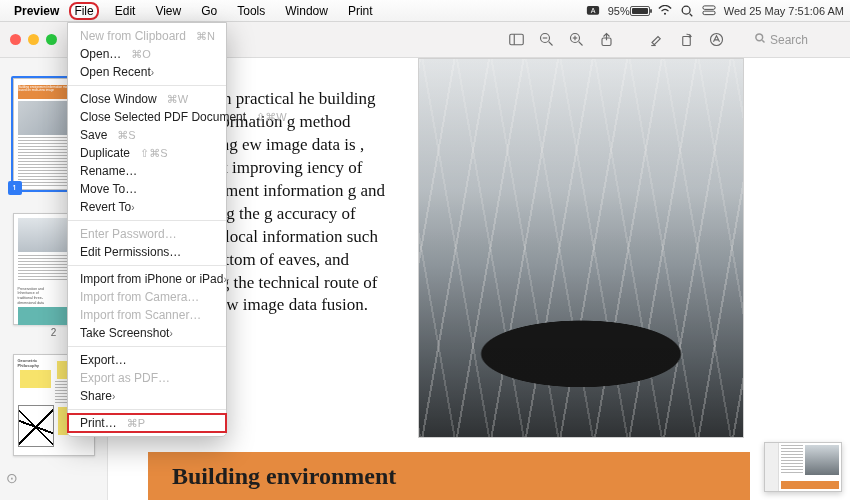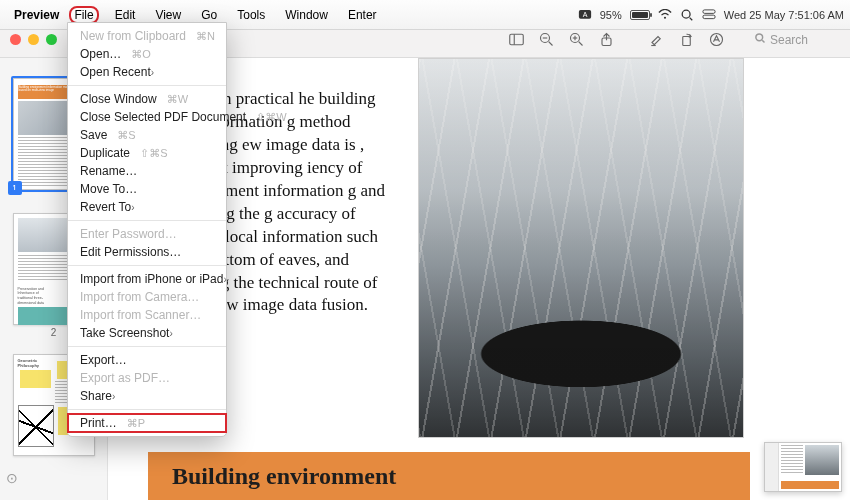--- a/index.html
+++ b/index.html
@@ -1,26 +1,26 @@
 <!DOCTYPE html>
 <html><head>
 <meta charset="utf-8">
 <style>
   * { margin: 0; padding: 0; box-sizing: border-box; font-family: -apple-system, BlinkMacSystemFont, "Helvetica Neue", sans-serif; }
   body { width: 850px; height: 500px; overflow: hidden; background: #fff; position: relative; }
 
   
-  .menubar { height: 30px; background: linear-gradient(#fdfdfd,#f3f3f3); border-bottom: 1px solid #d6d6d6; display: flex; align-items: center; font-size: 12px; padding: 0 6px; position: relative; z-index: 100; }
+  .menubar { height: 22px; background: linear-gradient(#fdfdfd,#f3f3f3); border-bottom: 1px solid #d6d6d6; display: flex; align-items: center; font-size: 12px; padding: 0 6px; position: relative; z-index: 100; }
   .menubar .apple { margin-right: 8px; font-size: 13px; }
   .menubar .appname { font-weight: 600; margin-right: 10px; }
   .menubar .menu-item { margin-right: 12px; padding: 2px 4px; cursor: default; }
   .menubar .menu-item.open { background:#fff; border:2px solid #d9272e; border-radius:8px; padding:0 3px; }
   .menubar .right { margin-left: auto; display: flex; align-items: center; gap: 8px; font-size: 11px; color:#333; }
   .menubar .status-icon { width:14px; height:12px; display:inline-flex; align-items:center; justify-content:center; }
-  .menubar .battery { display:inline-flex; align-items:center; gap:8px; }
+  .menubar .battery { display:inline-flex; align-items:center; gap:0; }
   .menubar .battery-shell { width:20px; height:10px; border:1px solid #555; border-radius:2px; position:relative; }
   .menubar .battery-shell::after{ content:""; position:absolute; right:-3px; top:2px; width:2px; height:4px; background:#555; border-radius:1px; }
   .menubar .battery-fill{ position:absolute; left:1px; top:1px; bottom:1px; width:90%; background:#333; border-radius:1px; }
 
   
   .window { position:absolute; top:22px; left:0; right:0; bottom:0; background:#86efac; }
   .toolbar { height: 36px; background:#f3f2f2; border-bottom:1px solid #dcdcdc; display:flex; align-items:center; padding:0 10px; gap:6px; }
   .traffic { display:flex; gap:7px; margin-right:8px; }
   .traffic span{ width:11px; height:11px; border-radius:50%; display:block;}
   .tl-r{ background:#ff5f57;} .tl-y{ background:#febc2e;} .tl-g{ background:#28c840;}
@@ -80,21 +80,21 @@
 
 <div class="menubar">
   <span class="apple"></span>
   <span class="appname">Preview</span>
   <span class="menu-item open">File</span>
   <span class="menu-item">Edit</span>
   <span class="menu-item">View</span>
   <span class="menu-item">Go</span>
   <span class="menu-item">Tools</span>
   <span class="menu-item">Window</span>
-  <span class="menu-item">Enter</span>
+  <span class="menu-item">Print</span>
 
   <div class="right">
     <span class="status-icon">
         <svg viewBox="0 0 16 12">
           <rect x="1" y="1" width="14" height="10" rx="2" fill="#333"></rect>
           <text x="8" y="9" text-anchor="middle" font-size="8" fill="#fff">A</text>
         </svg>
       </span>
     <span class="battery">
       <span>95%</span>

